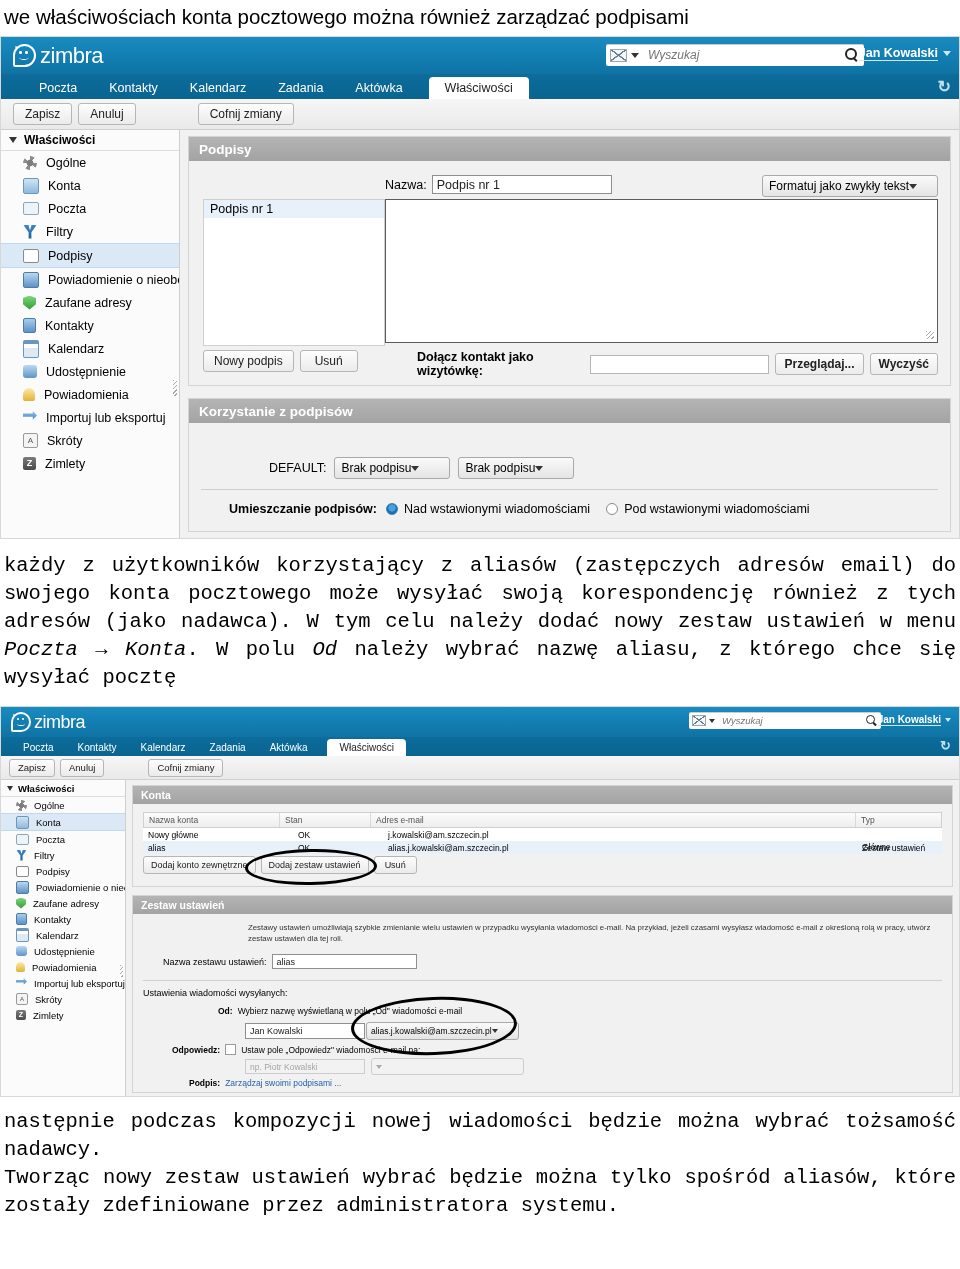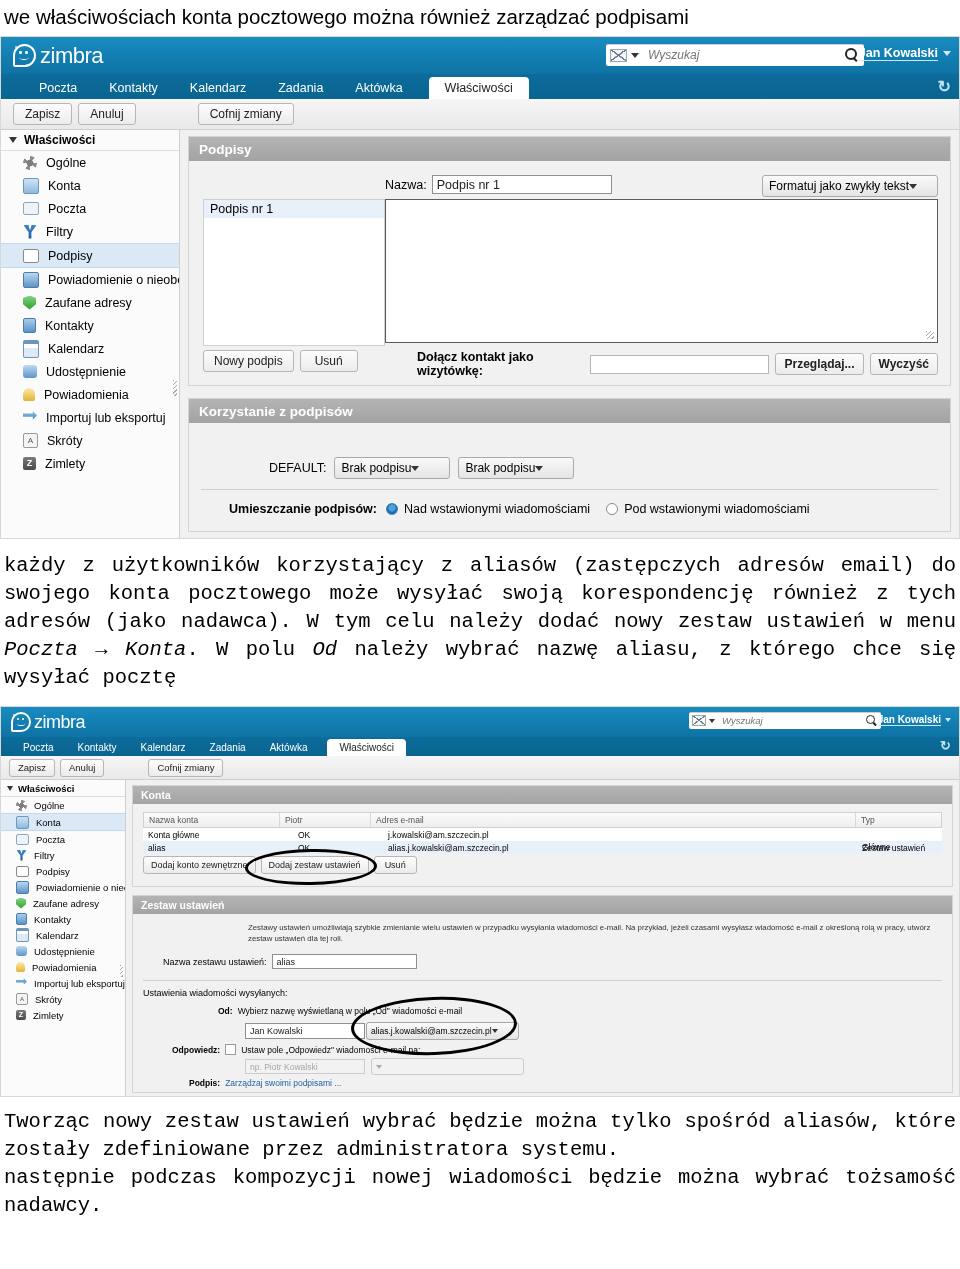--- a/index.html
+++ b/index.html
@@ -629,26 +629,26 @@
     <div class="zb-main">
 
       <div class="panel" style="margin:5px 6px 0 6px;height:100px;position:relative;">
         <div class="panel-title" style="height:18px;padding-left:8px;font-size:10.5px;">
           <span>Konta</span>
         </div>
 
         <div style="position:absolute;left:10px;right:10px;top:26px;">
           <div class="tblhead" style="height:14px;font-size:8.5px;">
             <span class="cellsep" style="width:130px;padding:2px 0 0 5px;">Nazwa konta</span>
-            <span class="cellsep" style="width:85px;padding:2px 0 0 5px;">Piotr</span>
+            <span class="cellsep" style="width:85px;padding:2px 0 0 5px;">Stan</span>
             <span class="cellsep" style="flex:1;padding:2px 0 0 5px;">Adres e-mail</span>
             <span style="width:80px;padding:2px 0 0 5px;">Typ</span>
           </div>
           <div class="tblrow" style="height:13px;font-size:8.5px;">
-            <span style="width:130px;padding:2px 0 0 5px;">Konta główne</span>
+            <span style="width:130px;padding:2px 0 0 5px;">Nowy główne</span>
             <span style="width:85px;padding:2px 0 0 20px;">OK</span>
             <span style="flex:1;padding:2px 0 0 5px;">j.kowalski@am.szczecin.pl</span>
             <span style="width:80px;padding:14px 0 0 5px;">Główne</span>
           </div>
           <div class="tblrow alt" style="height:13px;font-size:8.5px;">
             <span style="width:130px;padding:2px 0 0 5px;">alias</span>
             <span style="width:85px;padding:2px 0 0 20px;">OK</span>
             <span style="flex:1;padding:2px 0 0 5px;">alias.j.kowalski@am.szczecin.pl</span>
             <span style="width:80px;padding:2px 0 0 5px;overflow:hidden;white-space:nowrap;">Zestaw ustawień</span>
           </div>
@@ -709,15 +709,15 @@
         <div style="position:absolute;left:56px;top:182px;display:flex;align-items:center;gap:5px;font-size:8.5px;">
           <span style="font-weight:bold;">Podpis:</span>
           <span class="link">Zarządzaj swoimi podpisami ...</span>
         </div>
       </div>
     </div>
   </div>
 </div>
 
 <div class="para" style="padding-top:11px;">
+  <p>następnie podczas kompozycji nowej wiadomości będzie można wybrać tożsamość nadawcy.</p>
   <p>Tworząc nowy zestaw ustawień wybrać będzie można tylko spośród aliasów, które zostały zdefiniowane przez administratora systemu.</p>
-  <p>następnie podczas kompozycji nowej wiadomości będzie można wybrać tożsamość nadawcy.</p>
 </div>
 
 </body></html>

